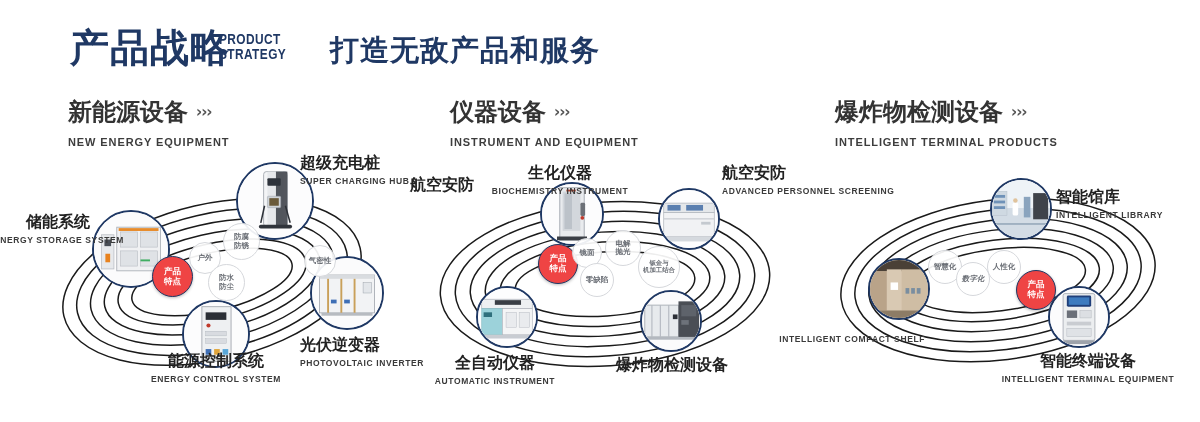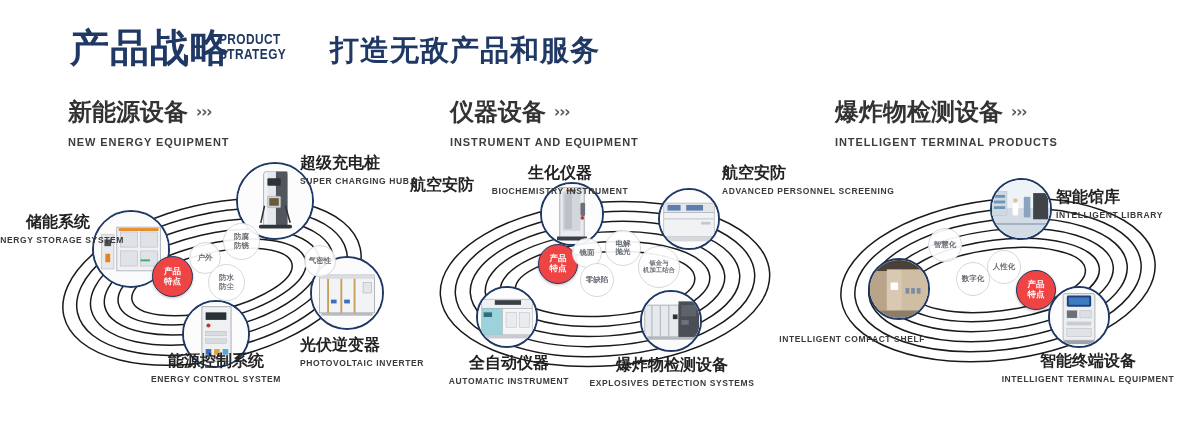--- a/index.html
+++ b/index.html
@@ -292,37 +292,36 @@
         <rect x="28" y="14" width="1.2" height="34" fill="#b4b9c0"></rect>
         <rect x="39" y="10" width="22" height="40" fill="#4a4e55"></rect>
         <rect x="42" y="14" width="16" height="12" fill="#5e636b"></rect>
         <rect x="42" y="30" width="8" height="5" fill="#6d727a"></rect>
         <rect x="33" y="24" width="5" height="5" fill="#2b2f36"></rect>
         <rect x="3" y="48" width="58" height="3" fill="#b3b8bf"></rect>
       </svg>
     </div>
     <div class="nlabel c" style="left:162px;top:206px;width:220px;">
       <div class="cn">爆炸物检测设备</div>
-      <div class="en">EXPLOSIVES DETECTION SYSTEMS</div>
     </div>
 
     <div class="node" style="left:76px;top:136px;width:62px;height:62px;">
       <svg class="ph" viewBox="0 0 62 62">
         <rect width="62" height="62" fill="#fdfdfe"></rect>
         <rect x="4" y="12" width="54" height="10" fill="#eef0f2" stroke="#a6abb3" stroke-width="0.7"></rect>
         <rect x="18" y="13" width="28" height="5" fill="#3a3e45"></rect>
         <rect x="4" y="22" width="22" height="28" fill="#9cd2da" stroke="#7fb6bf" stroke-width="0.6"></rect>
         <rect x="26" y="22" width="32" height="28" fill="#f4f5f6" stroke="#a6abb3" stroke-width="0.6"></rect>
         <rect x="30" y="26" width="11" height="16" fill="#e9ebee" stroke="#b5bac1" stroke-width="0.5"></rect>
         <rect x="44" y="26" width="11" height="16" fill="#e9ebee" stroke="#b5bac1" stroke-width="0.5"></rect>
         <rect x="6" y="26" width="9" height="5" fill="#2f6f7c"></rect>
         <rect x="4" y="50" width="54" height="4" fill="#c8ccd2"></rect>
       </svg>
     </div>
-    <div class="nlabel c" style="left:14px;top:204px;width:190px;">
+    <div class="nlabel c" style="left:0;top:204px;width:190px;">
       <div class="cn">全自动仪器</div>
       <div class="en">AUTOMATIC INSTRUMENT</div>
     </div>
 
     <div class="feat primary" style="left:138px;top:94px;width:40px;height:40px;flex-direction:column;">
       <span>产品</span>
       <span>特点</span>
     </div>
     <div class="feat" style="left:172px;top:88px;width:30px;height:30px;">镜面</div>
     <div class="feat" style="left:205px;top:80px;width:36px;height:36px;white-space:pre-line;">电解
@@ -394,22 +393,22 @@
         <rect x="18" y="36" width="26" height="4" fill="#c9ccd1"></rect>
         <rect x="18" y="43" width="26" height="9" fill="#dfe2e6" stroke="#b4b9c0" stroke-width="0.5"></rect>
         <rect x="14" y="56" width="34" height="4" fill="#9ea3ab"></rect>
       </svg>
     </div>
     <div class="nlabel c" style="left:178px;top:202px;width:220px;">
       <div class="cn">智能终端设备</div>
       <div class="en">INTELLIGENT TERMINAL EQUIPMENT</div>
     </div>
 
-    <div class="feat" style="left:128px;top:78px;width:34px;height:34px;text-align:right;">智慧化</div>
-    <div class="feat" style="left:156px;top:112px;width:34px;height:34px;">数字化</div>
+    <div class="feat" style="left:128px;top:100px;width:34px;height:34px;text-align:right;">智慧化</div>
+    <div class="feat" style="left:156px;top:112px;width:34px;height:34px;font-style:italic;">数字化</div>
     <div class="feat" style="left:187px;top:100px;width:34px;height:34px;">人性化</div>
     <div class="feat primary" style="left:216px;top:120px;width:40px;height:40px;flex-direction:column;">
       <span>产品</span>
       <span>特点</span>
     </div>
   </div>
 
 </div>
 
 </body></html>

